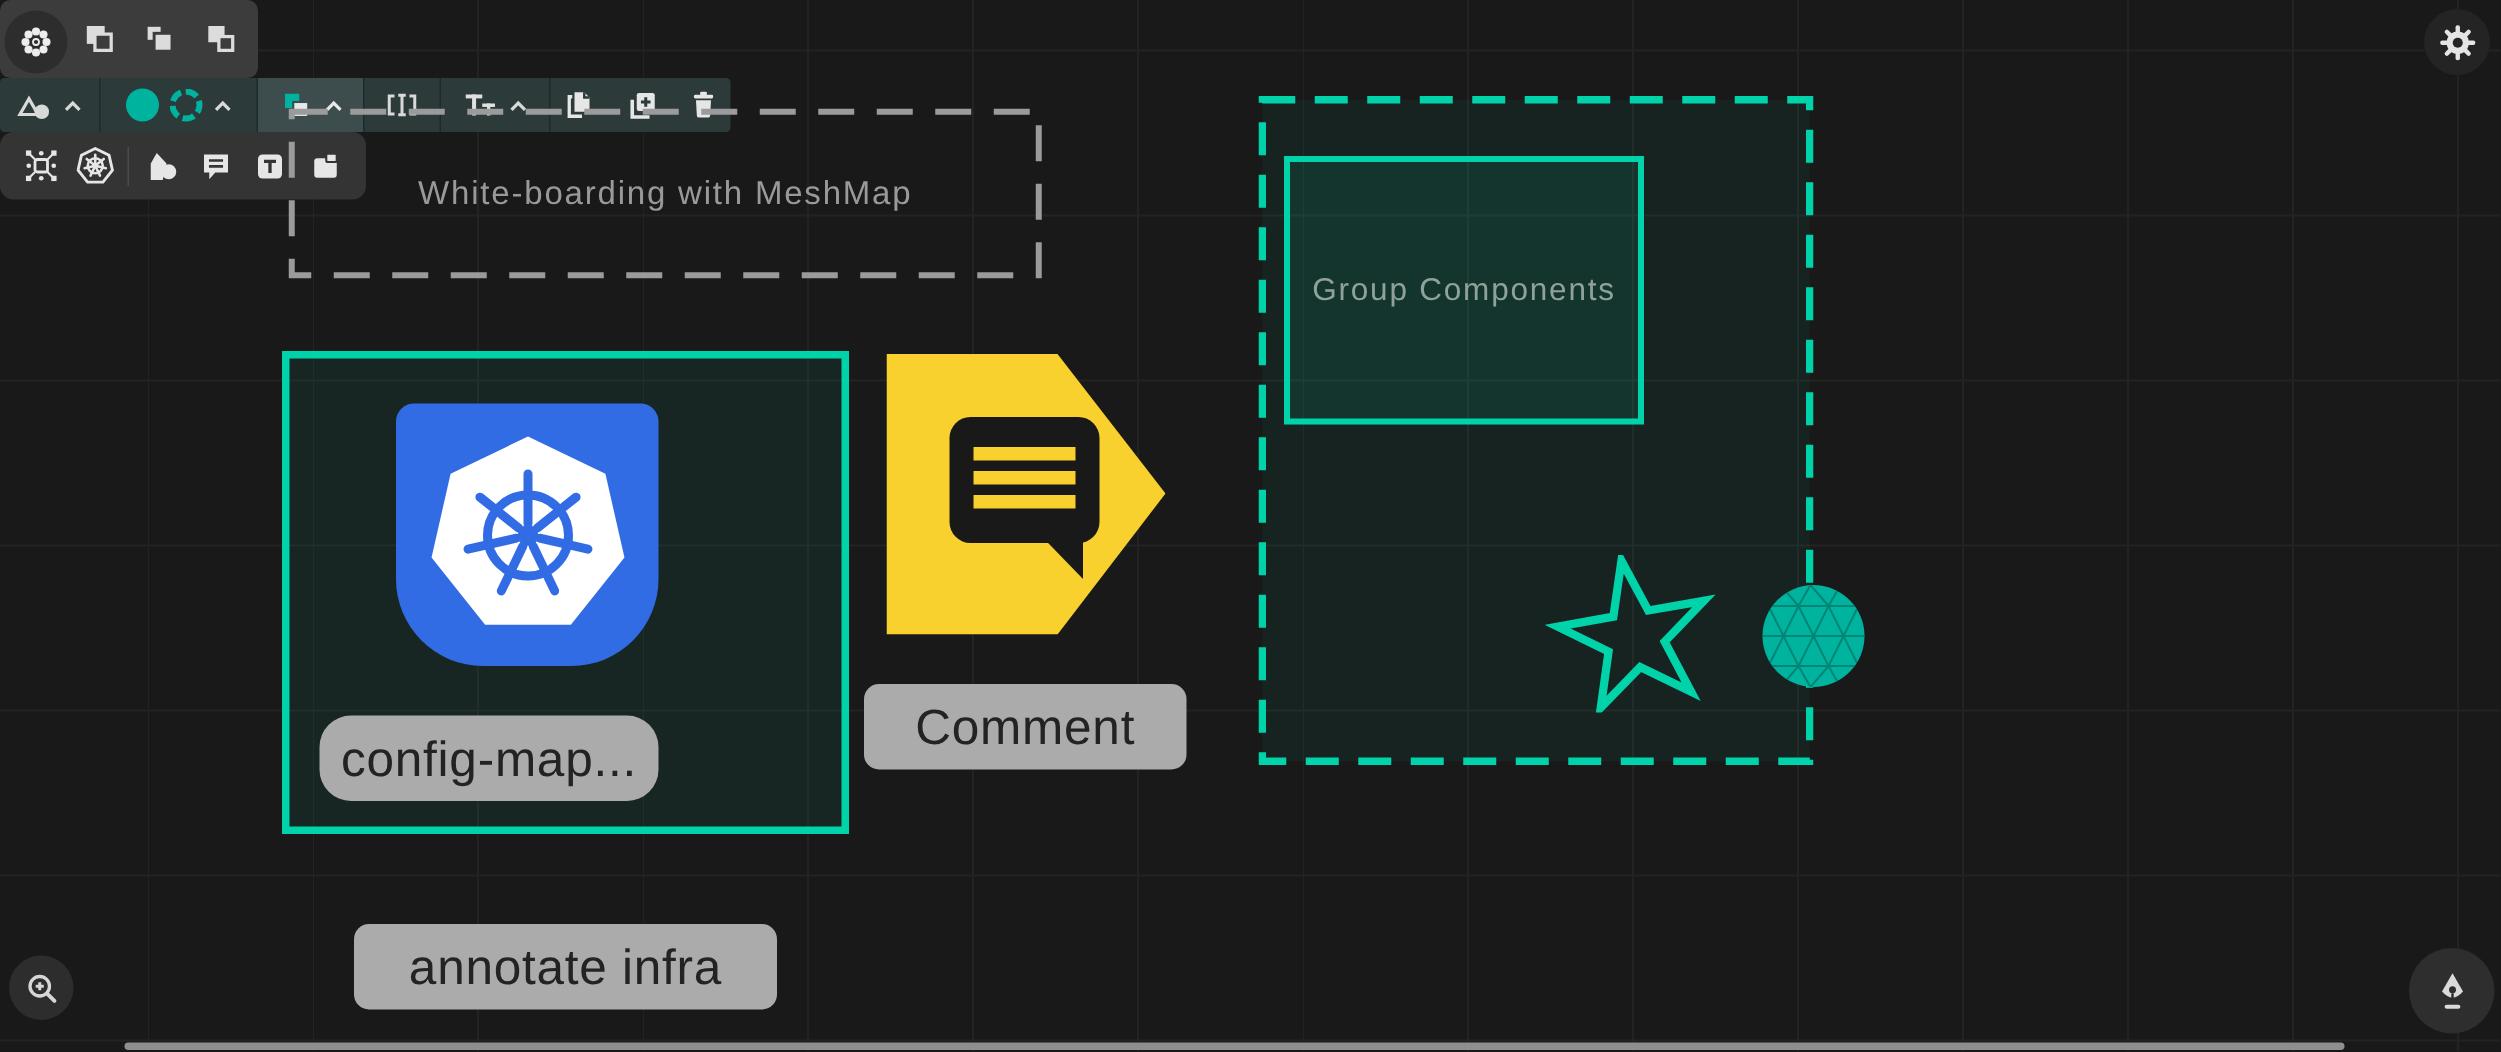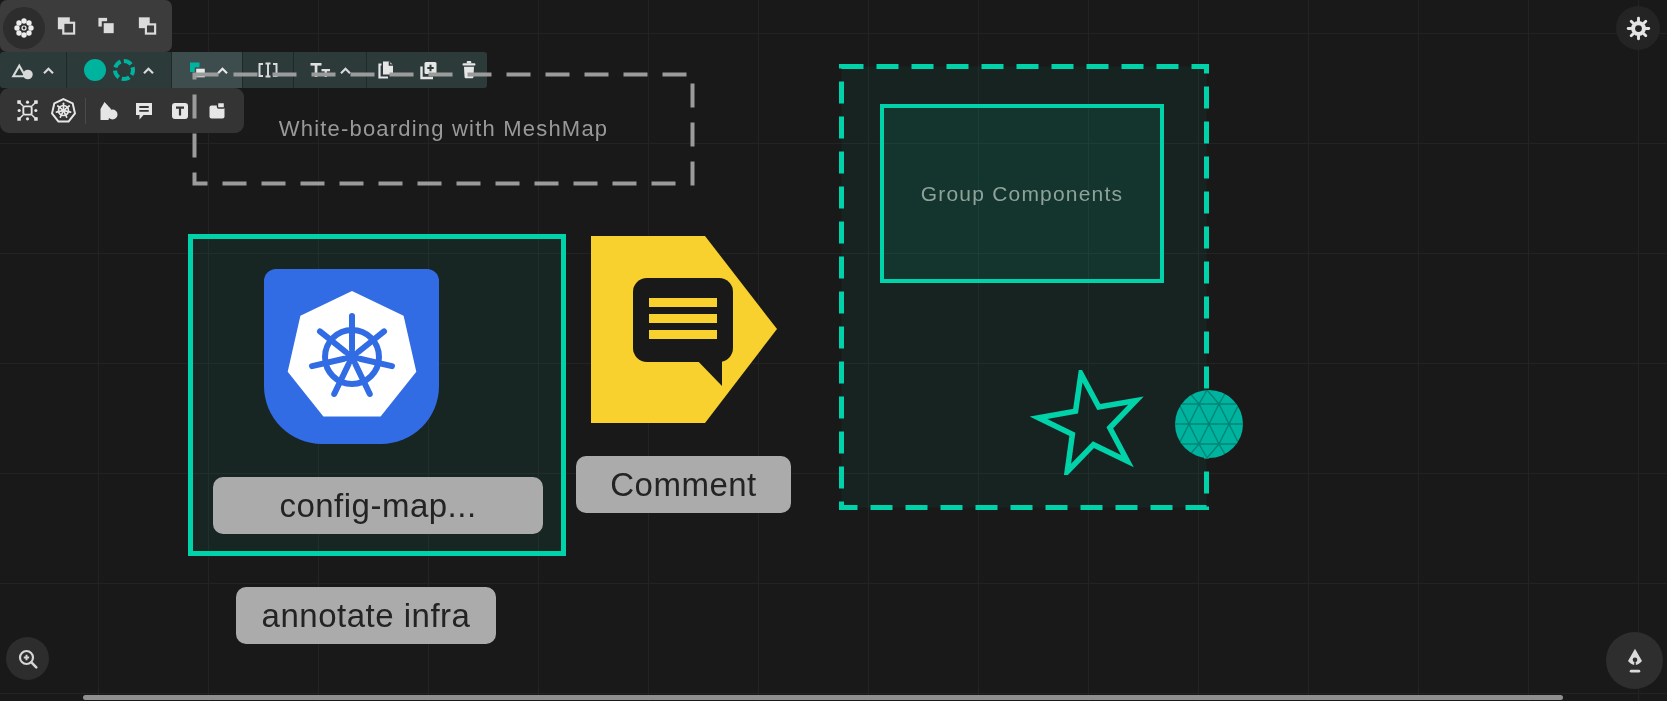--- a/index.html
+++ b/index.html
@@ -32,21 +32,21 @@
   .frame-text {
     position:absolute; inset:0; display:flex; align-items:center; justify-content:center;
     letter-spacing:1.2px; pointer-events:none;
   }
   #whiteboard-frame { left:192px; top:72px; width:503px; height:114px; }
   #whiteboard-frame .frame-text { color:#999999; font-size:22px; font-weight:300; }
 
   #selection-frame { left:839px; top:64px; width:370px; height:446px; }
 
   #group-frame {
-    left:880px; top:104px; width:284px; height:179px;
+    left:856px; top:104px; width:240px; height:179px;
     border:4px solid #00D3A9; background:rgba(0,211,169,0.10);
   }
   #group-frame .frame-text { color:#8FA29A; font-size:21px; font-weight:300; }
 
   
   #k8s-node {
     left:188px; top:234px; width:378px; height:322px;
     border:5px solid #00D3A9; background:rgba(0,211,169,0.07);
   }
   #k8s-icon-bg {
@@ -131,41 +131,41 @@
         <line x1="70" y1="62" x2="70" y2="29" transform="rotate(51.4,70,70)"></line>
         <line x1="70" y1="62" x2="70" y2="29" transform="rotate(102.8,70,70)"></line>
         <line x1="70" y1="62" x2="70" y2="29" transform="rotate(154.3,70,70)"></line>
         <line x1="70" y1="62" x2="70" y2="29" transform="rotate(205.7,70,70)"></line>
         <line x1="70" y1="62" x2="70" y2="29" transform="rotate(257.1,70,70)"></line>
         <line x1="70" y1="62" x2="70" y2="29" transform="rotate(308.6,70,70)"></line>
       </g>
       <circle cx="70" cy="70" r="7" fill="#326CE5"></circle>
     </svg>
   </div>
-  <div class="chip" style="left:213px; top:477px; width:330px; height:57px;">
+  <div class="chip" style="left:213px; top:477px; width:226px; height:57px;border-radius:21px;">
     <span>config-map...</span>
   </div>
 
   <div class="abs" style="left:591px; top:236px; width:186px; height:187px;">
     <svg width="186" height="187" viewBox="0 0 186 187">
       <polygon points="0,0 114,0 186,93 114,187 0,187" fill="#F8D12E"></polygon>
       <g>
         <rect x="42" y="42" width="100" height="84" rx="14" fill="#191919"></rect>
         <path d="M100 118 L131 150 L131 100 Z" fill="#191919"></path>
         <rect x="58" y="62" width="68" height="9" fill="#F8D12E"></rect>
         <rect x="58" y="78" width="68" height="9" fill="#F8D12E"></rect>
         <rect x="58" y="94" width="68" height="9" fill="#F8D12E"></rect>
       </g>
     </svg>
   </div>
   <div class="chip" style="left:576px; top:456px; width:215px; height:57px;">
     <span>Comment</span>
   </div>
 
-  <div class="chip" style="left:236px; top:587px; width:260px; height:57px;">
+  <div class="chip" style="left:236px; top:616px; width:282px; height:57px;">
     <span>annotate infra</span>
   </div>
 
   <svg class="abs" style="left:1030px; top:370px;" width="120" height="105" viewBox="0 0 120 105">
     <path d="M60 3 L71.8 38.8 L109.5 38.9 L79 61.2 L90.6 97.1 L60 75 L29.4 97.1 L41 61.2 L10.5 38.9 L48.2 38.8 Z" fill="none" stroke="#00D3A9" stroke-width="5.5" transform="rotate(-10,60,55)"></path>
   </svg>
 
   <svg class="abs" style="left:1173px; top:388px;" width="72" height="72" viewBox="0 0 72 72">
     <clipPath id="ballclip">
         <circle cx="36" cy="36" r="34"></circle>

